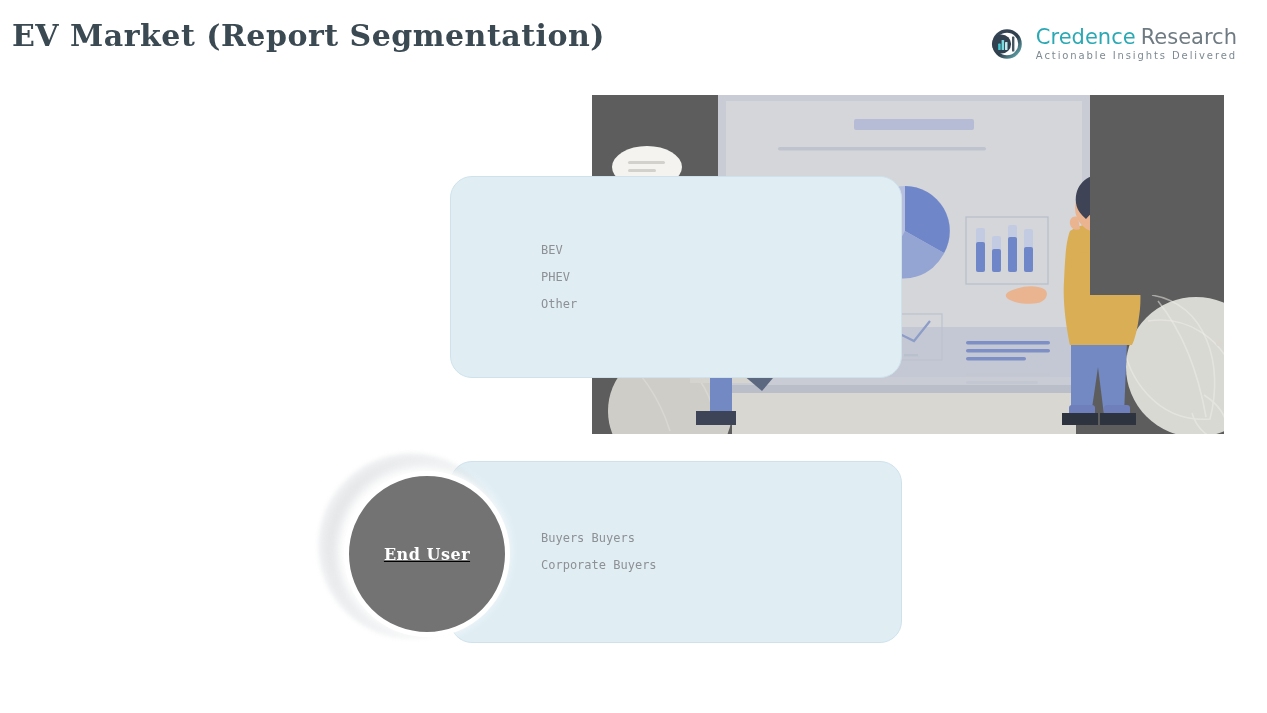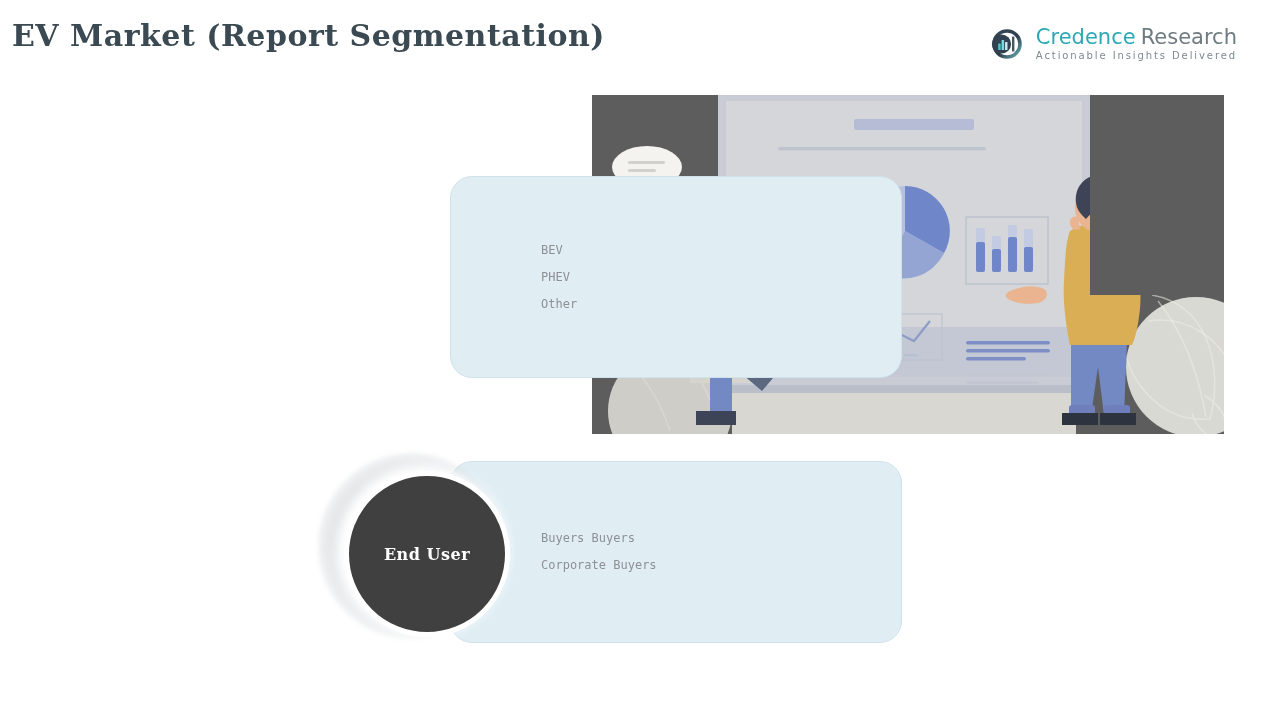--- a/index.html
+++ b/index.html
@@ -308,17 +308,17 @@
 
 <div class="segment-row" style="left:310px; top:461px; width:600px; height:200px;">
   <div class="segment-card" style="left:140px; top:0px; width:452px; height:182px;">
     <div class="segment-card-items">
       <span class="segment-item">Buyers Buyers</span>
       <span class="segment-item">Corporate Buyers</span>
     </div>
   </div>
   <div class="segment-circle-wrap" style="left:8px; top:-8px;">
     <div class="crescent"></div>
-    <div class="segment-circle" style="background:#404040;">
+    <div class="segment-circle" style="background:#737373;text-decoration:underline;">
       <span class="segment-circle-label">End User</span>
     </div>
   </div>
 </div>
 
 </body></html>

